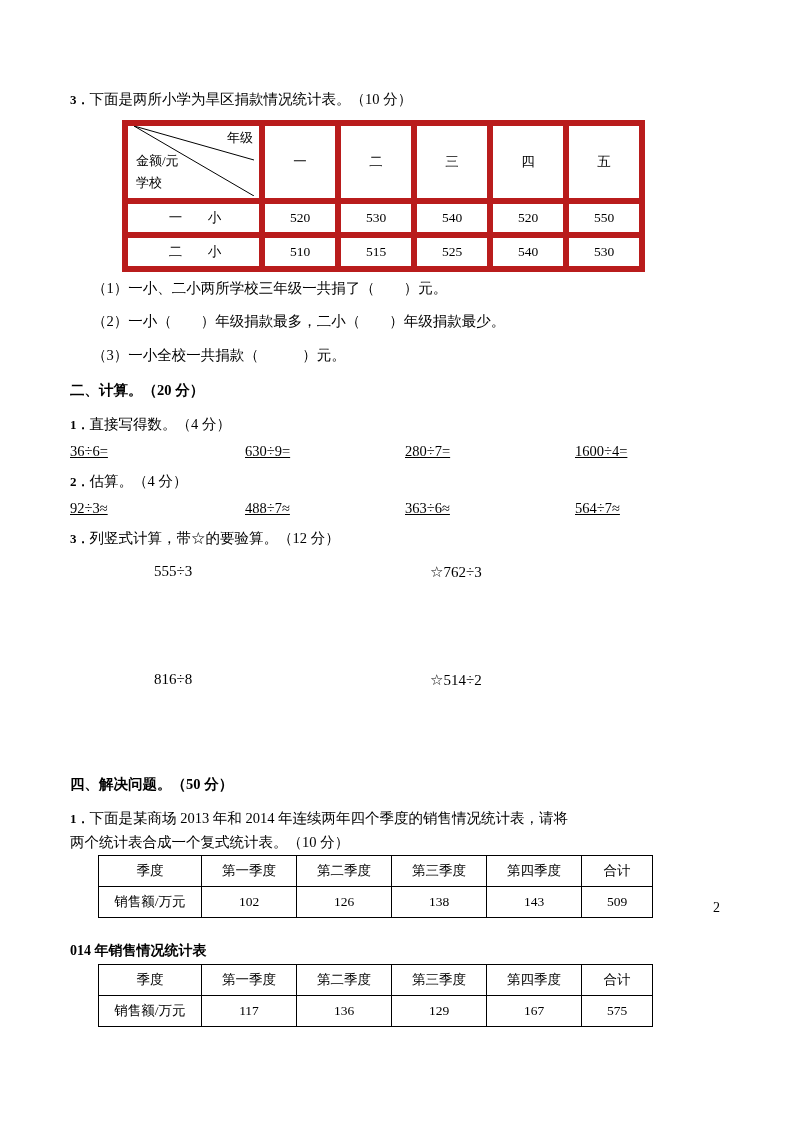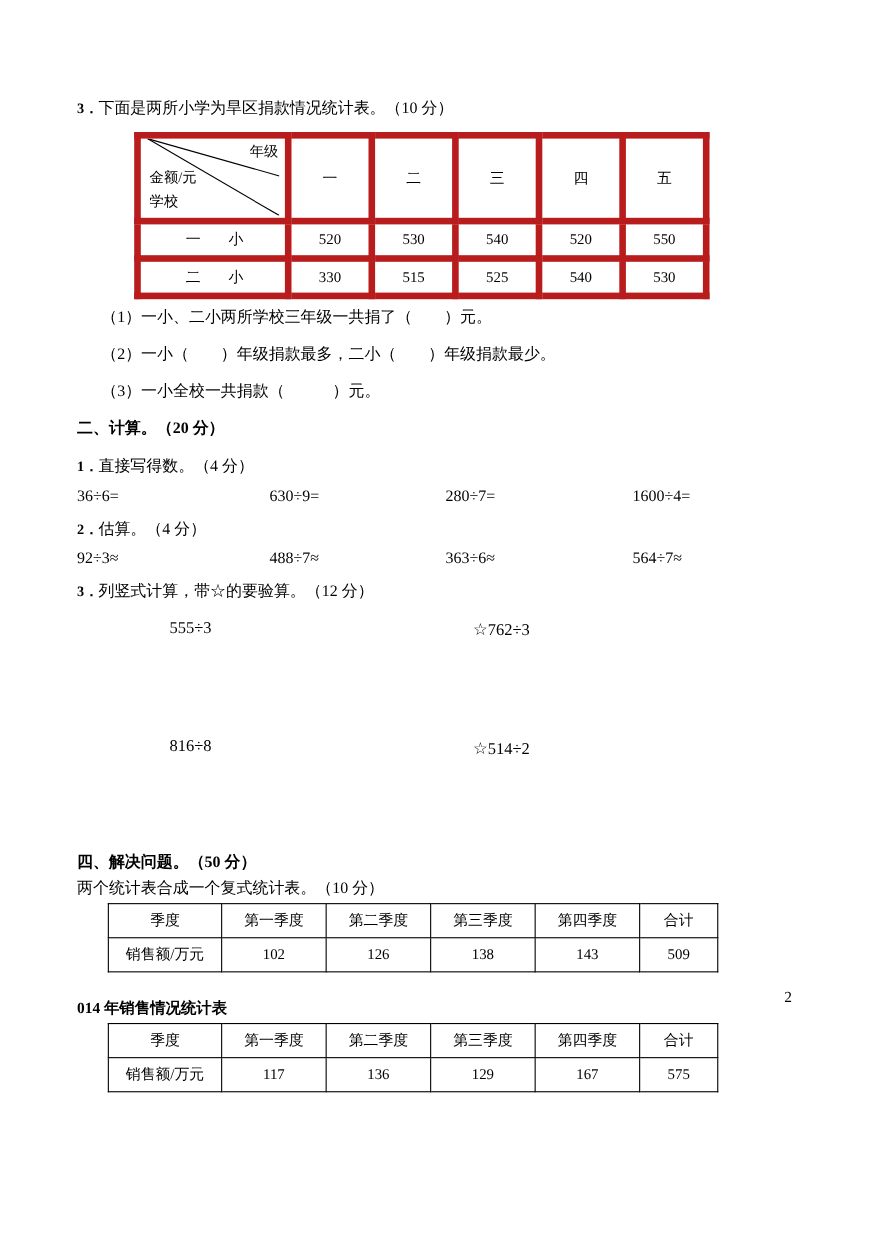--- a/index.html
+++ b/index.html
@@ -79,20 +79,21 @@
     padding-left: 10px;
     text-align: center;
     font-size: 13.5px;
   }
 
   
   .calc-row {
     display: flex;
     font-size: 14.5px;
     margin-top: 6px;
+    text-decoration: underline;
   }
   .calc-row span {
     display: inline-block;
   }
   .c1 { width: 175px; }
   .c2 { width: 160px; }
   .c3 { width: 170px; }
 
   .vert-row {
     position: relative;
@@ -169,21 +170,21 @@
       <tr class="don-row">
         <td class="rowname">一　小</td>
         <td>520</td>
         <td>530</td>
         <td>540</td>
         <td>520</td>
         <td>550</td>
       </tr>
       <tr class="don-row">
         <td class="rowname">二　小</td>
-        <td>330</td>
+        <td>510</td>
         <td>515</td>
         <td>525</td>
         <td>540</td>
         <td>530</td>
       </tr>
     </tbody>
       </table>
   </div>
 
   <p class="sub-q mt18">（1）一小、二小两所学校三年级一共捐了（　　）元。</p>
@@ -219,20 +220,23 @@
     <span class="vert-a">555÷3</span>
     <span class="vert-b">☆762÷3</span>
   </div>
   <div class="vert-row" style="margin-top:78px;">
     <span class="vert-a">816÷8</span>
     <span class="vert-b">☆514÷2</span>
   </div>
 
   <p class="q-line bold" style="margin-top:72px;">四、解决问题。（50 分）</p>
 
+  <p class="q-line mt10">
+    <span class="num-label">1．</span><span>下面是某商场 2013 年和 2014 年连续两年四个季度的销售情况统计表，请将</span>
+  </p>
   <p class="q-line">两个统计表合成一个复式统计表。（10 分）</p>
 
   <table class="sales">
     <tbody>
         <tr>
       <td class="first">季度</td>
       <td class="q">第一季度</td>
       <td class="q">第二季度</td>
       <td class="q">第三季度</td>
       <td class="q">第四季度</td>

